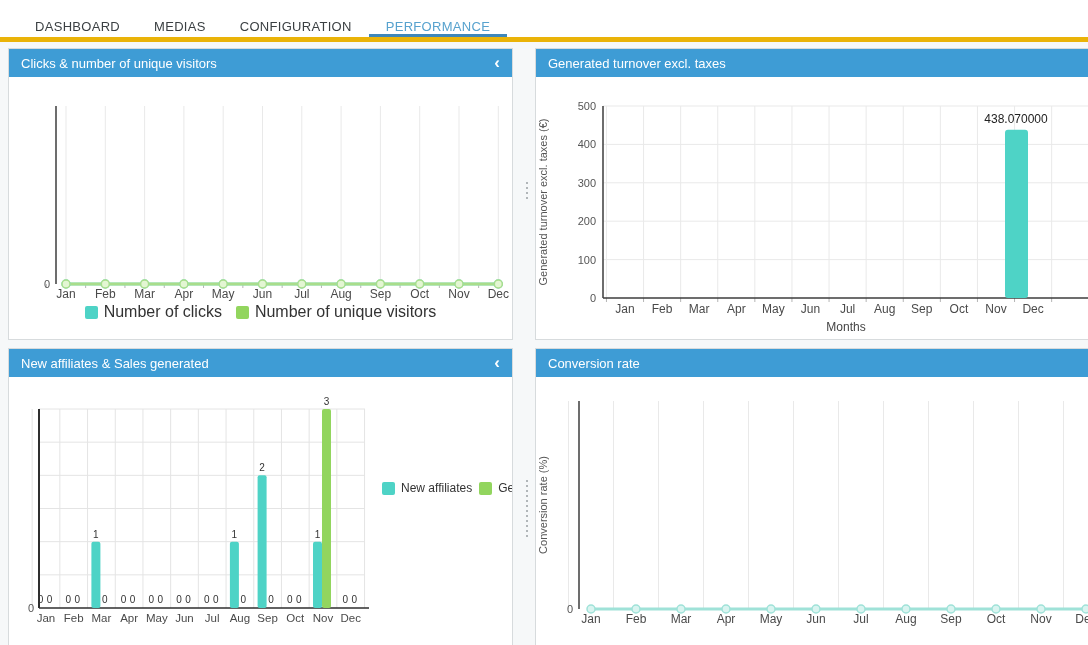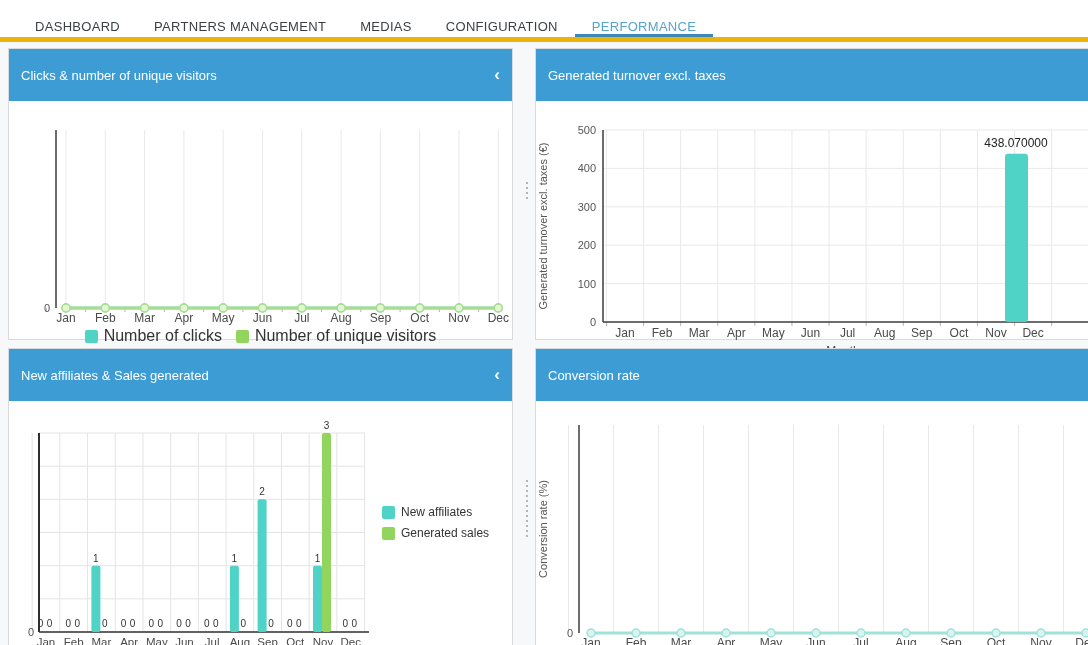--- a/index.html
+++ b/index.html
@@ -16,46 +16,45 @@
   
   .content{position:absolute;top:42px;left:0;width:1088px;height:603px;background:#f6f8f9;overflow:hidden;}
 
   .panel{position:absolute;background:#fff;border:1px solid #d7dbdd;box-sizing:border-box;}
   #p1{left:8px;top:6px;width:505px;height:292px;}
   #p2{left:535px;top:6px;width:575px;height:292px;}
   #p3{left:8px;top:306px;width:505px;height:332px;}
   #p4{left:535px;top:306px;width:575px;height:332px;}
 
   .panel-header{height:28px;background:#3e9cd5;color:#fff;display:flex;align-items:center;
-       justify-content:space-between;padding:12px 12px;font-size:13px;}
+       justify-content:space-between;padding:0 12px;font-size:13px;}
   .chev{font-size:17px;font-weight:bold;line-height:1;cursor:pointer;margin-top:-2px;}
   .pbody{position:relative;height:calc(100% - 28px);overflow:hidden;}
   .pbody svg{display:block;position:absolute;left:0;top:0;}
 
   
   .legend-row{position:absolute;left:0;right:0;top:226px;display:flex;justify-content:center;
        gap:14px;align-items:center;font-size:16px;color:#333;}
-  .legend-col{position:absolute;left:373px;top:104px;display:flex;flex-direction:column;
+  .legend-col{position:absolute;left:373px;top:104px;display:flex;flex-direction:row;
        gap:7px;font-size:12px;color:#333;}
   .legend-item{display:flex;align-items:center;white-space:nowrap;}
   .sw{width:13px;height:13px;border-radius:2px;display:inline-block;margin-right:6px;flex:0 0 auto;}
 
   
   .vdots{position:absolute;width:6px;display:flex;flex-direction:column;gap:3px;align-items:center;cursor:col-resize;}
   .vdots i{width:2px;height:2px;background:#9aa0a3;border-radius:50%;}
   #h1{left:524px;top:140px;}
   #h2{left:524px;top:438px;}
 </style>
 </head>
 <body>
 
 <div class="nav">
   <div style="display:flex;align-items:stretch;">
       <div class="tab">DASHBOARD</div>
-      <div class="tab">PARTNERS MANAGEMENT</div>
       <div class="tab">MEDIAS</div>
       <div class="tab">CONFIGURATION</div>
       <div class="tab active">PERFORMANCE</div>
     </div>
 </div>
 
 <div class="content">
 
   <div class="panel" id="p1">
     <div class="panel-header">

